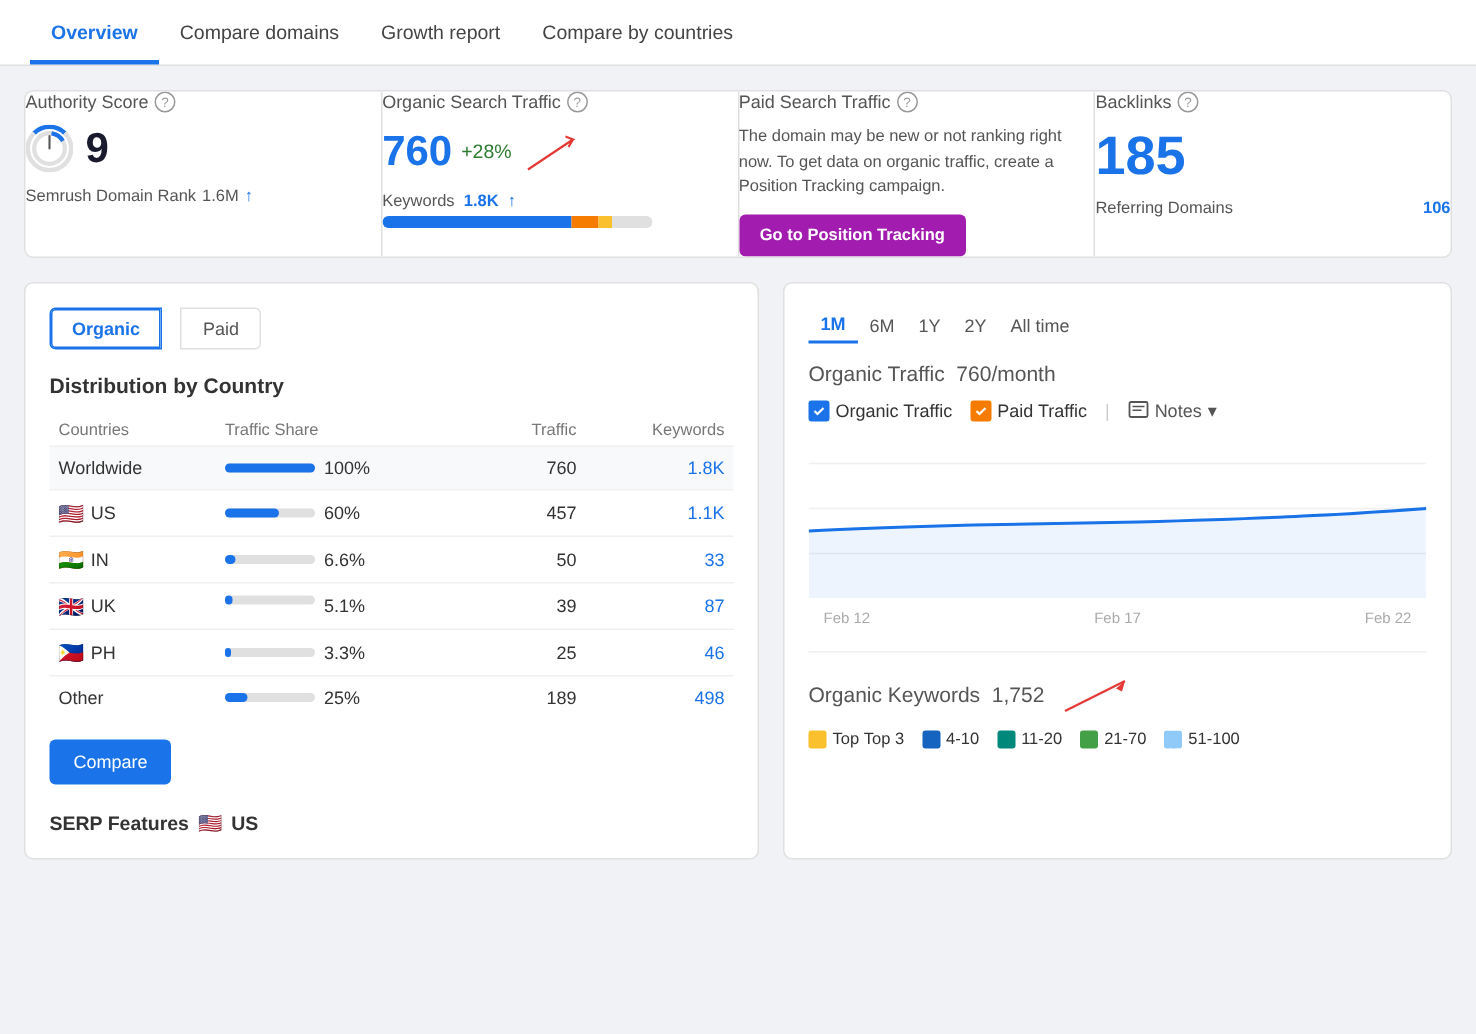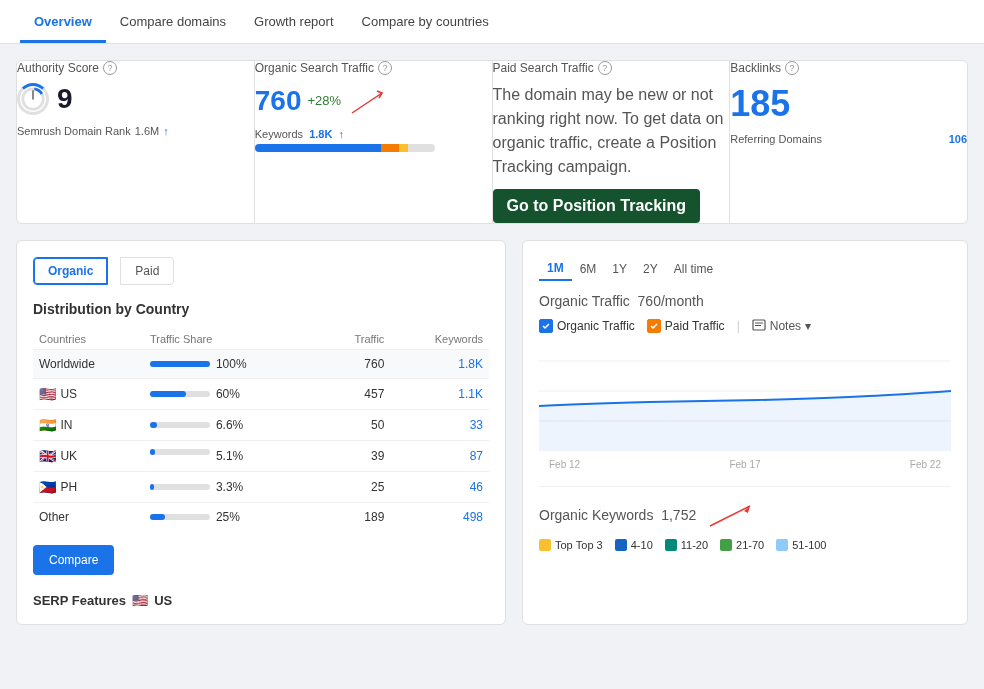--- a/index.html
+++ b/index.html
@@ -28,22 +28,22 @@
     
     .keywords-bar { margin-top: 10px; }
     .keywords-bar .kw-label { font-size: 11px; color: #555; margin-bottom: 4px; }
     .kw-bar-container { display: flex; height: 8px; border-radius: 4px; overflow: hidden; width: 180px; }
     .kw-bar-blue { background: #1a73e8; flex: 7; }
     .kw-bar-orange { background: #f57c00; flex: 1; }
     .kw-bar-yellow { background: #fbc02d; flex: 0.5; }
     .kw-bar-gray { background: #e0e0e0; flex: 1.5; }
     
     
-    .paid-info-text { font-size: 16px; color: #555; line-height: 1.5; margin-bottom: 10px; }
-    .btn-position { background: #14532d; color: #fff; border: none; border-radius: 4px; padding: 8px 14px; font-size: 16px; font-weight: 600; cursor: pointer; white-space: nowrap; }
+    .paid-info-text { font-size: 11px; color: #555; line-height: 1.5; margin-bottom: 10px; }
+    .btn-position { background: #a21caf; color: #fff; border: none; border-radius: 4px; padding: 8px 14px; font-size: 11px; font-weight: 600; cursor: pointer; white-space: nowrap; }
     
     
     .referring-row { display: flex; align-items: center; justify-content: space-between; margin-top: 8px; font-size: 11px; color: #555; }
     .referring-row .ref-num { color: #1a73e8; font-weight: 600; }
     
     
     .bottom-section { display: flex; gap: 16px; }
     .left-panel { flex: 0 0 490px; background: #fff; border: 1px solid #e0e0e0; border-radius: 6px; padding: 16px; }
     .right-panel { flex: 1; background: #fff; border: 1px solid #e0e0e0; border-radius: 6px; padding: 16px; }
     

